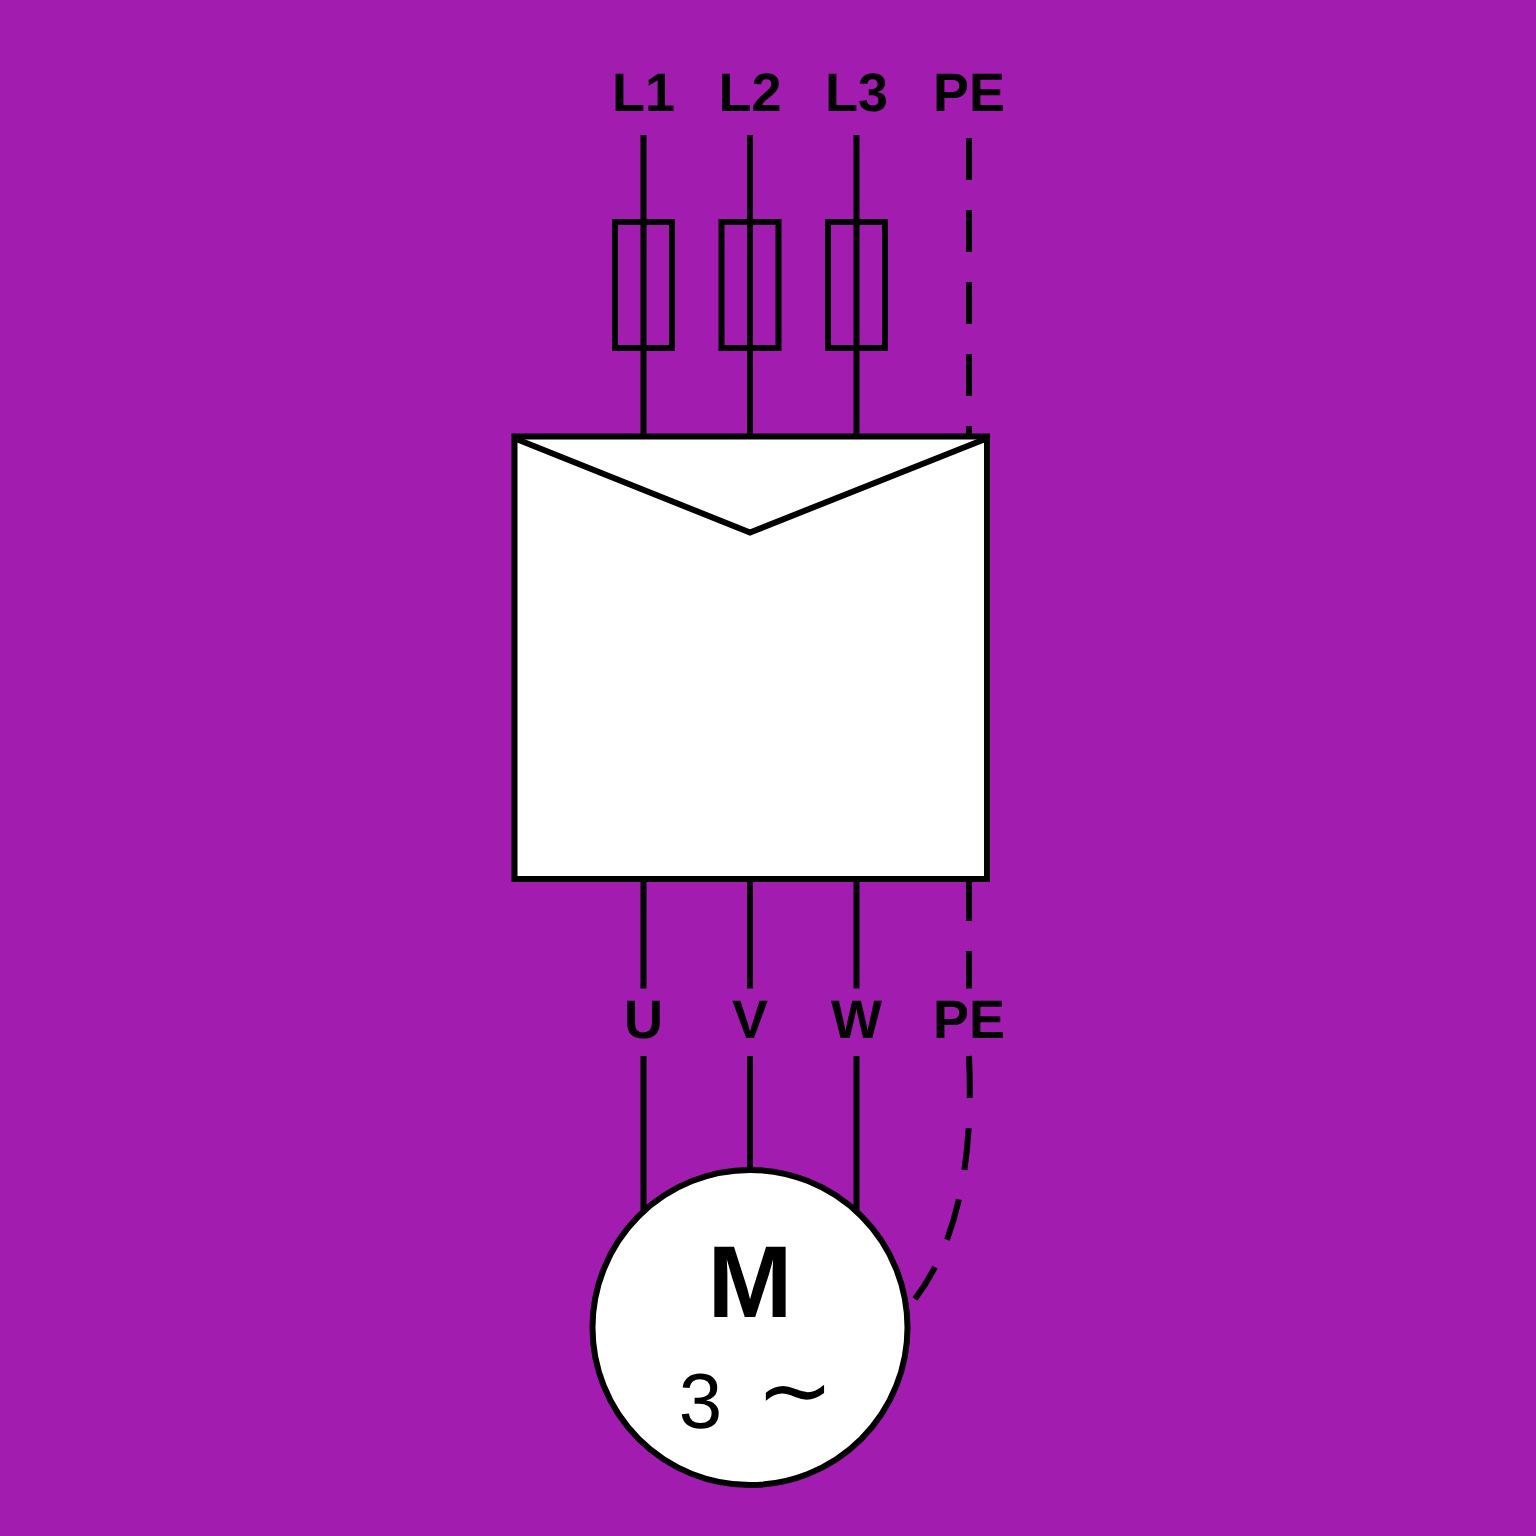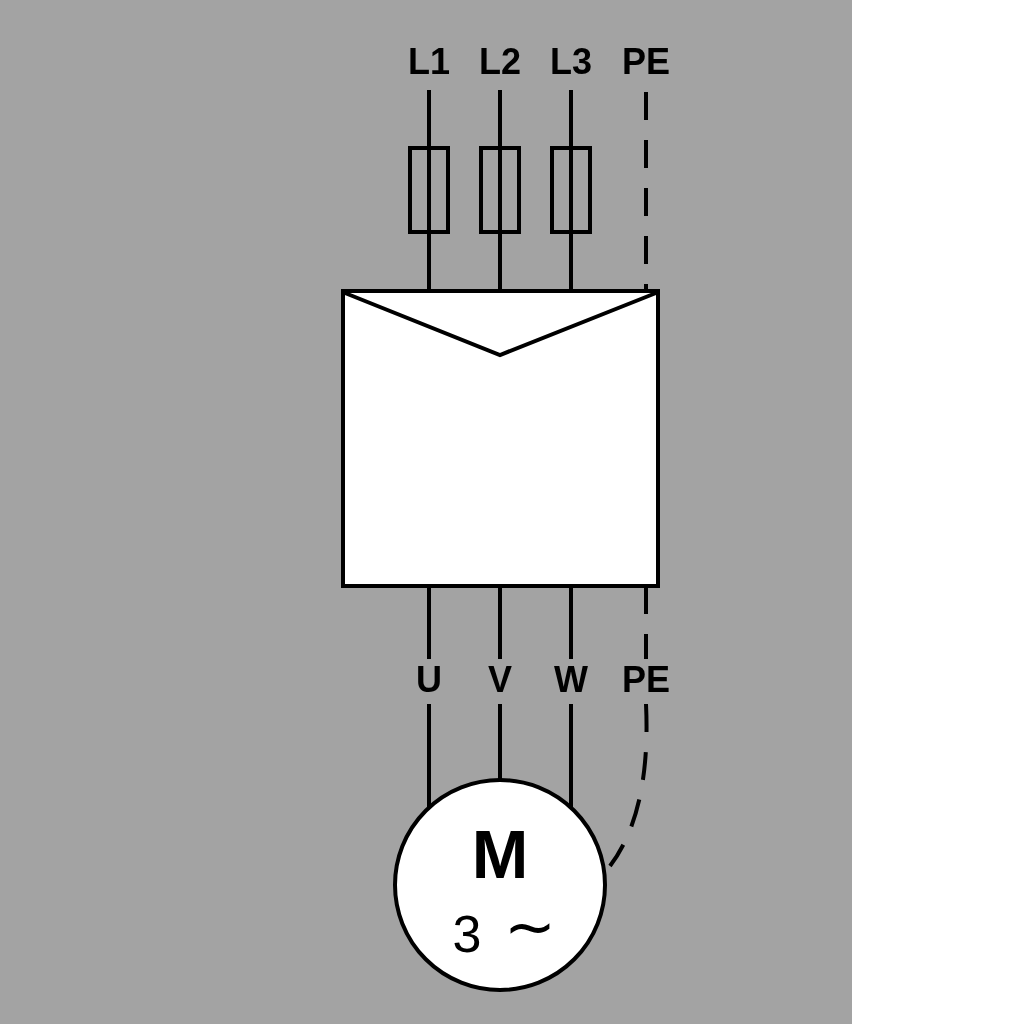--- a/index.html
+++ b/index.html
@@ -3,23 +3,23 @@
 <meta charset="utf-8">
 <style>
   html, body {
     margin: 0;
     padding: 0;
     background: #ffffff;
     font-family: "Liberation Sans", sans-serif;
   }
   .stage {
     position: relative;
-    width: 852px;
+    width: 1024px;
     height: 1024px;
-    background: #a3a3a3;
+    background: #a21caf;
     overflow: hidden;
   }
   svg { display: block; }
   .wire {
     stroke: #000000;
     stroke-width: 4;
     fill: none;
   }
   .wire-dashed {
     stroke: #000000;

